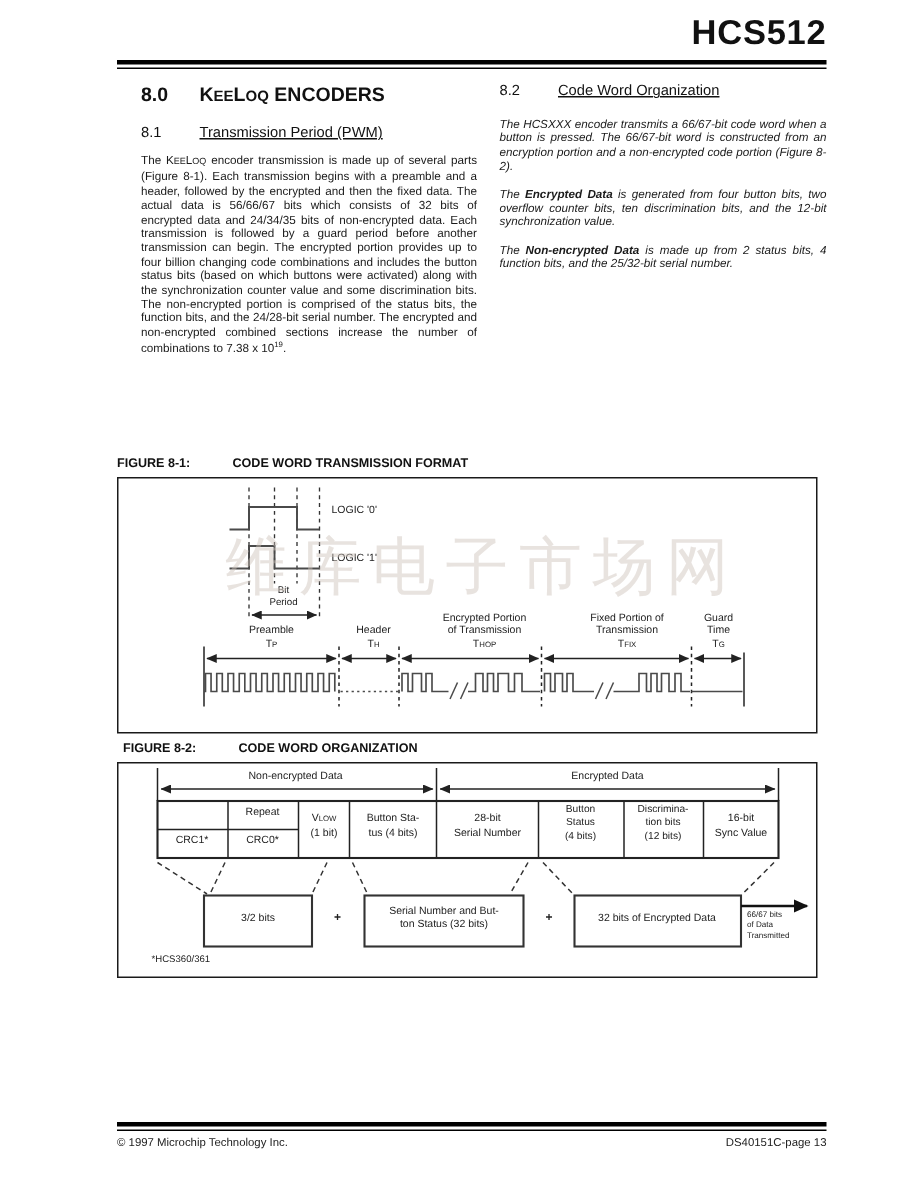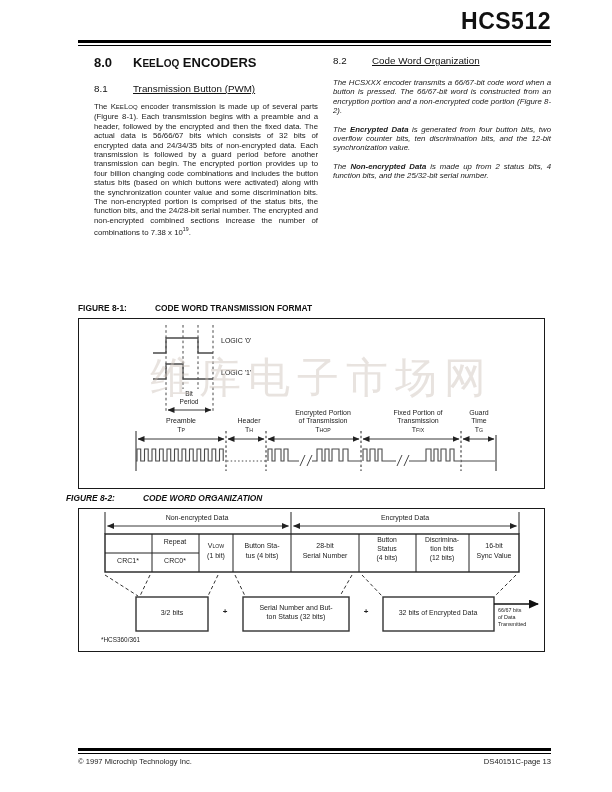--- a/index.html
+++ b/index.html
@@ -54,21 +54,21 @@
 <div class="page">
 
   <div class="abs doc-title" style="top:8px; right:61px;">HCS512</div>
   <div class="abs rule-double" style="top:40px; left:78px; width:473px;"></div>
 
   <div class="abs" style="left:94px; top:55px; width:224px;">
     <div class="h-main">
       <span class="h-num">8.0</span><span>K</span><span class="sc-big">EE</span><span>L</span><span class="sc-big">OQ</span><span> ENCODERS</span>
     </div>
     <div class="h-sub" style="margin-top:13px;">
-      <span class="h-num">8.1</span><span class="h-underline">Transmission Button (PWM)</span>
+      <span class="h-num">8.1</span><span class="h-underline">Transmission Period (PWM)</span>
     </div>
     <div class="body-col" style="margin-top:8px;">
       <p><span>The K</span><span class="sc-sm">EE</span><span>L</span><span class="sc-sm">OQ</span><span> encoder transmission is made up of several parts (Figure 8-1). Each transmission begins with a preamble and a header, followed by the encrypted and then the fixed data. The actual data is 56/66/67 bits which consists of 32 bits of encrypted data and 24/34/35 bits of non-encrypted data. Each transmission is followed by a guard period before another transmission can begin. The encrypted portion provides up to four billion changing code combinations and includes the button status bits (based on which buttons were activated) along with the synchronization counter value and some discrimination bits. The non-encrypted portion is comprised of the status bits, the function bits, and the 24/28-bit serial number. The encrypted and non-encrypted combined sections increase the number of combinations to 7.38 x 10</span><sup class="exp">19</sup><span>.</span></p>
     </div>
   </div>
 
   <div class="abs" style="left:333px; top:55px; width:218px;">
     <div class="h-sub">
       <span class="h-num">8.2</span><span class="h-underline">Code Word Organization</span>
     </div>
@@ -159,21 +159,21 @@
 
     <div class="flab ctr" style="left:339px; top:90px;">Fixed Portion of</div>
     <div class="flab ctr" style="left:339px; top:98px;">Transmission</div>
     <div class="flab ctr" style="left:339px; top:107px;"><span>T</span><span class="tsub">FIX</span></div>
 
     <div class="flab ctr" style="left:400px; top:90px;">Guard</div>
     <div class="flab ctr" style="left:400px; top:98px;">Time</div>
     <div class="flab ctr" style="left:400px; top:107px;"><span>T</span><span class="tsub">G</span></div>
   </div>
 
-  <div class="abs fig-title" style="left:66px; top:493px;font-style:italic;">
+  <div class="abs fig-title" style="left:82px; top:493px;">
     <span class="ft-label">FIGURE 8-2:</span><span>CODE WORD ORGANIZATION</span>
   </div>
 
   <div class="abs fig-box" style="left:78px; top:508px; width:465px; height:142px;">
     <svg class="abs" style="left:0; top:0;" width="465" height="142" viewBox="0 0 465 142">
       <defs>
         <marker id="ah2" markerWidth="7" markerHeight="6" refX="6.5" refY="3" orient="auto-start-reverse" markerUnits="userSpaceOnUse">
           <path d="M0,0 L7,3 L0,6 Z" fill="#222"></path>
         </marker>
         <marker id="ah3" markerWidth="10" markerHeight="9" refX="9" refY="4.5" orient="auto" markerUnits="userSpaceOnUse">

